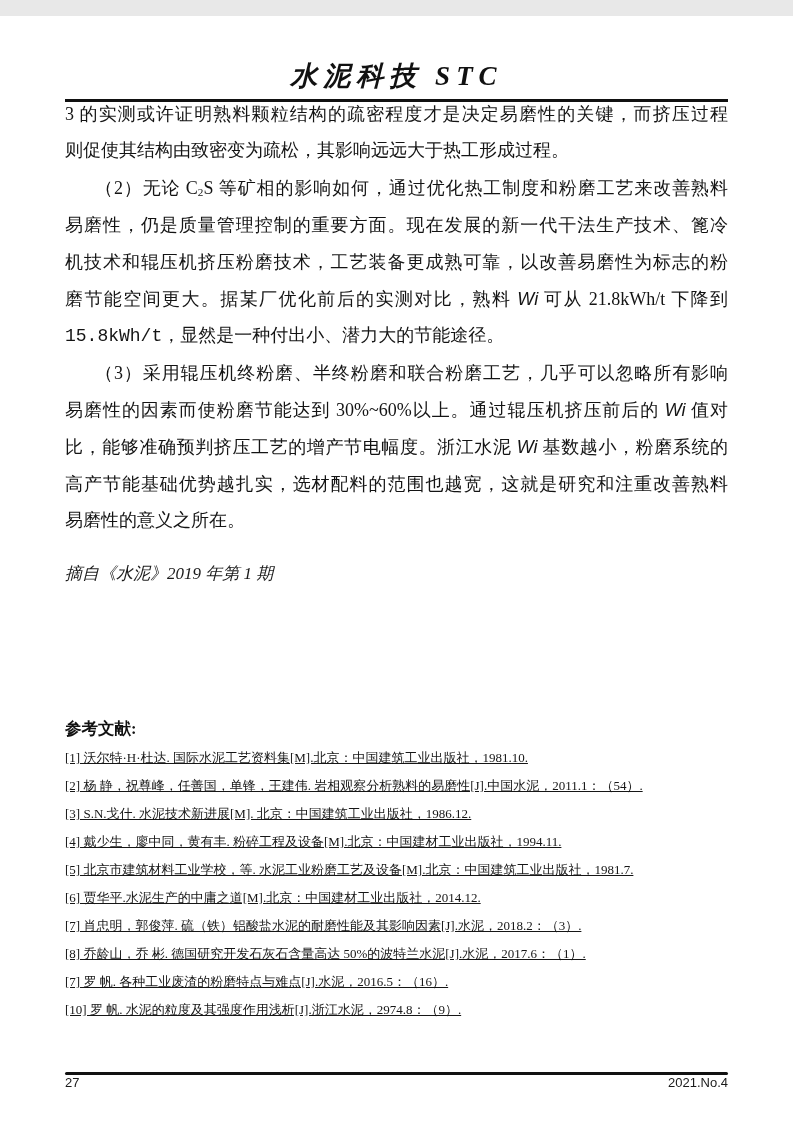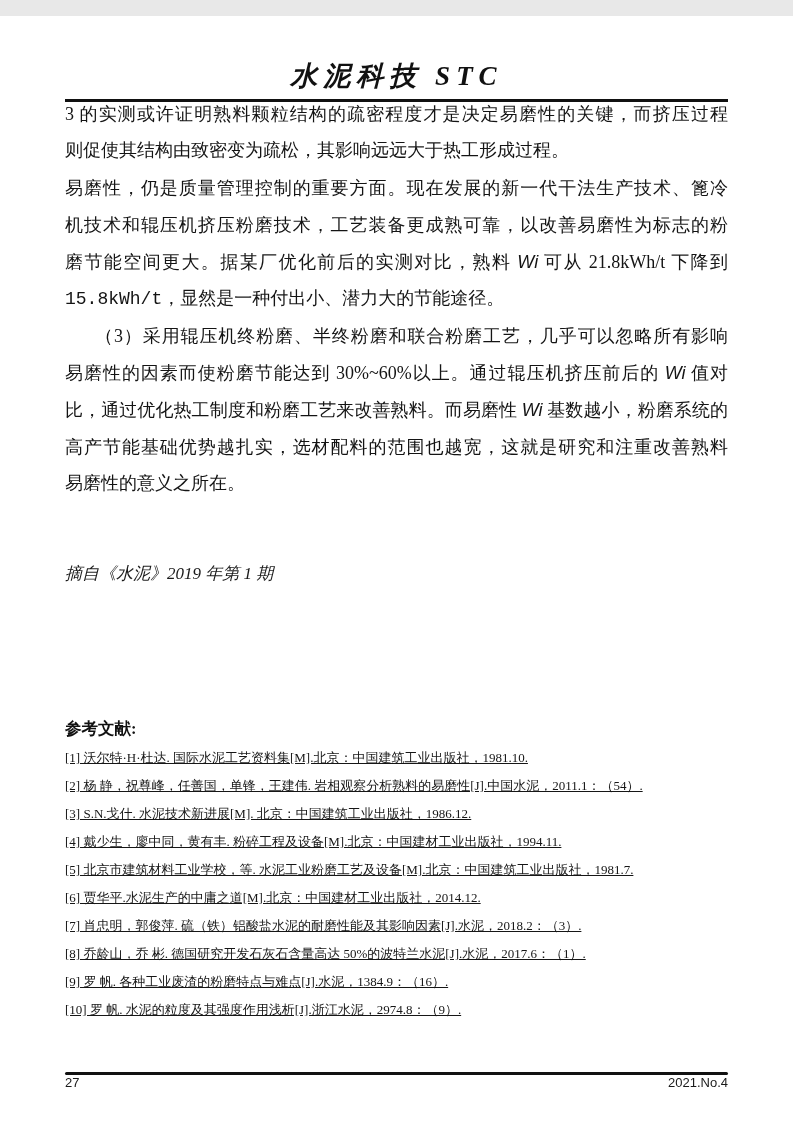--- a/index.html
+++ b/index.html
@@ -149,45 +149,46 @@
 
 <div class="page">
 
   <div class="journal-title">水泥科技 STC</div>
 
   <div class="header-rule"></div>
 
   <div class="article-body">
       <div class="body-line"><span>3 的实测或许证明熟料颗粒结构的疏密程度才是决定易磨性的关键，而挤压过程</span></div>
       <div class="body-line last"><span>则促使其结构由致密变为疏松，其影响远远大于热工形成过程。</span></div>
+      <div class="body-line indent"><span>（2）无论 C</span><sub>2</sub><span>S 等矿相的影响如何，通过优化热工制度和粉磨工艺来改善熟料</span></div>
       <div class="body-line"><span>易磨性，仍是质量管理控制的重要方面。现在发展的新一代干法生产技术、篦冷</span></div>
       <div class="body-line"><span>机技术和辊压机挤压粉磨技术，工艺装备更成熟可靠，以改善易磨性为标志的粉</span></div>
       <div class="body-line"><span>磨节能空间更大。据某厂优化前后的实测对比，熟料 </span><span class="seg-italic">Wi</span><span> 可从 21.8kWh/t 下降到</span></div>
       <div class="body-line last"><span>15.8kWh/t，显然是一种付出小、潜力大的节能途径。</span></div>
       <div class="body-line indent"><span>（3）采用辊压机终粉磨、半终粉磨和联合粉磨工艺，几乎可以忽略所有影响</span></div>
       <div class="body-line"><span>易磨性的因素而使粉磨节能达到 30%~60%以上。通过辊压机挤压前后的 </span><span class="seg-italic">Wi</span><span> 值对</span></div>
-      <div class="body-line"><span>比，通过优化热工制度和粉磨工艺来改善熟料。而易磨性 </span><span class="seg-italic">Wi</span><span> 基数越小，粉磨系统的</span></div>
+      <div class="body-line"><span>比，能够准确预判挤压工艺的增产节电幅度。浙江水泥 </span><span class="seg-italic">Wi</span><span> 基数越小，粉磨系统的</span></div>
       <div class="body-line"><span>高产节能基础优势越扎实，选材配料的范围也越宽，这就是研究和注重改善熟料</span></div>
       <div class="body-line last"><span>易磨性的意义之所在。</span></div>
     </div>
 
   <div class="source-note">摘自《水泥》2019 年第 1 期</div>
 
   <div class="ref-heading">参考文献:</div>
 
   <div class="reference-list">
       <div class="ref-line">[1] 沃尔特·H·杜达. 国际水泥工艺资料集[M].北京：中国建筑工业出版社，1981.10.</div>
       <div class="ref-line">[2] 杨 静，祝尊峰，任善国，单锋，王建伟. 岩相观察分析熟料的易磨性[J].中国水泥，2011.1：（54）.</div>
       <div class="ref-line">[3] S.N.戈什. 水泥技术新进展[M]. 北京：中国建筑工业出版社，1986.12.</div>
       <div class="ref-line">[4] 戴少生，廖中同，黄有丰. 粉碎工程及设备[M].北京：中国建材工业出版社，1994.11.</div>
       <div class="ref-line">[5] 北京市建筑材料工业学校，等. 水泥工业粉磨工艺及设备[M].北京：中国建筑工业出版社，1981.7.</div>
       <div class="ref-line">[6] 贾华平.水泥生产的中庸之道[M].北京：中国建材工业出版社，2014.12.</div>
       <div class="ref-line">[7] 肖忠明，郭俊萍. 硫（铁）铝酸盐水泥的耐磨性能及其影响因素[J].水泥，2018.2：（3）.</div>
       <div class="ref-line">[8] 乔龄山，乔 彬. 德国研究开发石灰石含量高达 50%的波特兰水泥[J].水泥，2017.6：（1）.</div>
-      <div class="ref-line">[9] 罗 帆. 各种工业废渣的粉磨特点与难点[J].水泥，1384.9：（16）.</div>
+      <div class="ref-line">[7] 罗 帆. 各种工业废渣的粉磨特点与难点[J].水泥，2016.5：（16）.</div>
       <div class="ref-line">[10] 罗 帆. 水泥的粒度及其强度作用浅析[J].浙江水泥，2974.8：（9）.</div>
     </div>
 
   <div class="footer-rule"></div>
 
   <div class="footer-row">
     <div class="page-number">27</div>
     <div class="issue-number">2021.No.4</div>
   </div>
 

